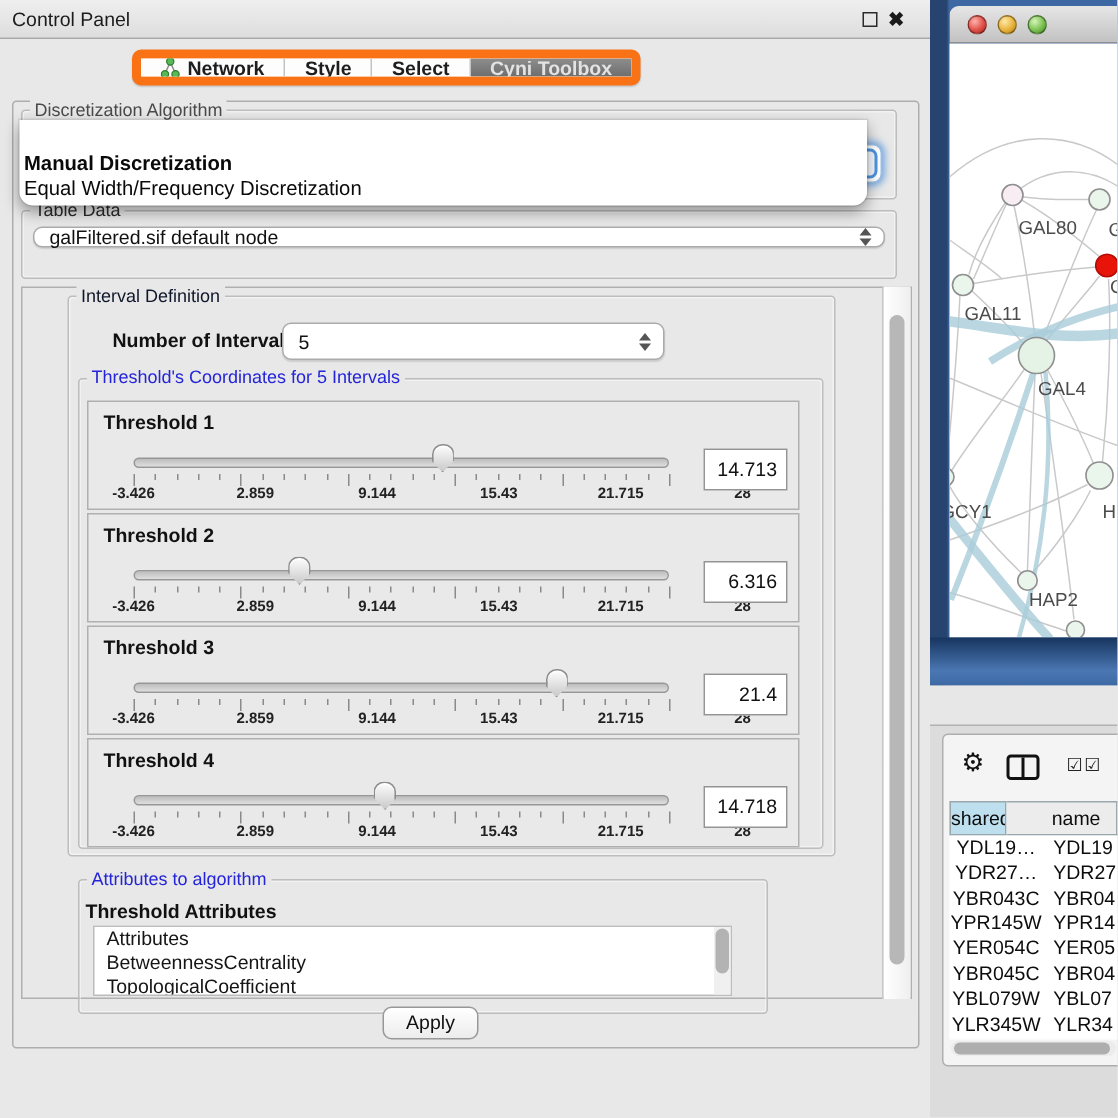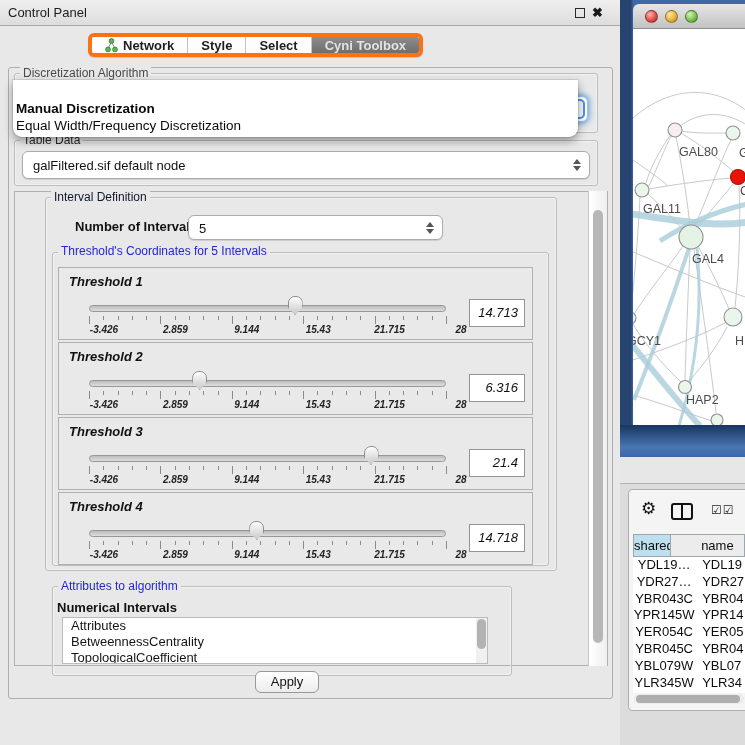--- a/index.html
+++ b/index.html
@@ -10,21 +10,21 @@
 
   
   #cp-titlebar { left:0; top:0; width:620px; height:26px;
     background:linear-gradient(#efefef,#dddddd); border-bottom:1px solid #a8a8a8; }
   #cp-title { left:8px; top:5px; font-size:13px; color:#1c1c1c; }
   .winbtn { top:7px; font-size:12px; color:#1a1a1a; }
   #cp-float { left:575px; top:8px; width:10px; height:10px; border:1.5px solid #2a2a2a; background:transparent; }
   #cp-close { left:592px; top:5px; font-weight:bold; font-size:13px; }
 
   
-  .segbar { display:flex; border:4px solid #f97316; border-radius:6px; overflow:hidden;
+  .segbar { display:flex; border:6px solid #f97316; border-radius:6px; overflow:hidden;
     background:#fff; height:24px; box-shadow:0 1px 1px rgba(0,0,0,.15); }
   .seg { display:flex; align-items:center; gap:5px; padding:0 13px; font-size:13px;
     font-weight:bold; color:#1d1d1d; border-right:1px solid #c3c3c3; background:#fdfdfd; cursor:default; }
   .seg:last-child { border-right:none; }
   .seg.selected { background:linear-gradient(#8d8d8d,#6e6e6e); color:#e3e3e3; border-right-color:#6e6e6e; }
   #top-tabs { left:88px; top:33px; }
   #bottom-tabs { left:140px; top:702px; height:22px; }
   #bottom-tabs .seg { font-size:13px; padding:0 12px; }
 
   
@@ -55,49 +55,49 @@
   #tabledata-group { left:14px; top:140px; width:584px; height:46px; }
   #tabledata-label { left:20px; top:133px; color:#2a2a2a; z-index:5; }
   .combo { position:absolute; background:#fff; border:1px solid #ababab; border-radius:6px;
     box-shadow:0 1px 1px rgba(0,0,0,.12); }
   .combo .ctext { position:absolute; left:10px; top:50%; transform:translateY(-50%);
     font-size:13px; color:#111; white-space:nowrap; }
   .stepper { position:absolute; right:9px; top:50%; transform:translateY(-50%); width:7px; height:12px; }
   .stepper i { position:absolute; left:0; width:0; height:0; border-left:4px solid transparent; border-right:4px solid transparent; }
   .stepper .up { top:0; border-bottom:5px solid #555; }
   .stepper .dn { bottom:0; border-top:5px solid #555; }
-  #tabledata-combo { left:22px; top:151px; width:568px; height:28px;text-decoration:underline; }
+  #tabledata-combo { left:22px; top:151px; width:568px; height:14px;text-decoration:underline; }
 
   #main-panel { left:14px; top:191px; width:594px; height:475px;
     border:1px solid #b0b0b0; background:#e8e8e8; overflow:hidden; }
   #main-scroll { left:588px; top:191px; width:19px; height:475px;
     background:linear-gradient(90deg,#ffffff,#efefef); border-left:1px solid #c6c6c6; }
   #main-scroll-thumb { left:4px; top:19px; width:10px; height:433px; background:#b7b7b7; border-radius:6px; }
 
   #interval-group { left:45px; top:197px; width:512px; height:374px; }
   #interval-label { left:51px; top:190px; z-index:2; }
   #noi-label { left:75px; top:219px; font-size:13px; font-weight:bold; color:#111; }
   #noi-combo { left:188px; top:215px; width:255px; height:25px; }
   #coords-group { left:52px; top:252px; width:497px; height:314px; }
   #coords-label { left:58px; top:244px; z-index:2; }
 
-  #thresholds { left:58px; top:267px; width:475px; height:300px;font-style:italic; }
+  #thresholds { left:58px; top:267px; width:475px; height:300px; }
   .tbox { position:absolute; left:0; width:475px; height:73px; border:1px solid #b0b0b0;
     background:#e9e9e9; }
   .tlabel { position:absolute; left:10px; top:6px; font-size:13px; font-weight:bold; color:#111; }
   .track { position:absolute; left:30px; top:37px; width:357px; height:7px;
     background:linear-gradient(#bdbdbd,#dedede); border:1px solid #979797; border-radius:4px; }
   .thumb { position:absolute; top:28px; width:15px; height:19px;
     background:linear-gradient(#fdfdfd,#cacaca); border:1px solid #8d8d8d;
     border-radius:7px 7px 0 0;
     clip-path:polygon(0 0,100% 0,100% 58%,50% 100%,0 58%);
     box-shadow:inset 0 1px 0 #fff; }
   .ticks { position:absolute; left:30px; top:48px; width:357px; height:8px; }
   .tick { position:absolute; top:0; width:1px; background:#8a8a8a; }
-  .ticklabels { position:absolute; left:45px; top:56px; width:357px; height:12px; }
+  .ticklabels { position:absolute; left:30px; top:56px; width:406px; height:12px; }
   .ticklabel { position:absolute; transform:translateX(-50%); font-size:10px; font-weight:bold; color:#222; white-space:nowrap; }
   .tvalue { position:absolute; left:410px; top:31px; width:56px; height:28px; background:#fff;
     border:1px solid #949494; font-size:13px; color:#111; text-align:right;
     line-height:26px; padding-right:6px; }
 
   #attrs-group { left:52px; top:586px; width:460px; height:90px; }
   #attrs-label { left:58px; top:579px; z-index:2; }
   #attrs-numlabel { left:57px; top:600px; font-size:13px; font-weight:bold; color:#111; }
   #attrs-list { left:62px; top:617px; width:426px; height:47px; background:#fff;
     border:1px solid #bcbcbc; overflow:hidden; }
@@ -390,21 +390,21 @@
           <span class="ticklabel" style="left: 60%;">15.43</span>
           <span class="ticklabel" style="left: 80%;">21.715</span>
           <span class="ticklabel" style="left: 100%;">28</span>
         </div>
         <div class="tvalue">14.718</div>
       </div>
     </div>
 
   <div class="abs groupbox" id="attrs-group"></div>
   <span class="grouplabel" id="attrs-label" data-color="colors.group_label_blue" style="color: rgb(36, 36, 216);">Attributes to algorithm</span>
-  <span class="abs" id="attrs-numlabel">Numerical Intervals</span>
+  <span class="abs" id="attrs-numlabel">Threshold Attributes</span>
   <div class="abs" id="attrs-list">
       <div class="attr-item">Attributes</div>
       <div class="attr-item">BetweennessCentrality</div>
       <div class="attr-item">TopologicalCoefficient</div>
     </div>
   <div class="abs" id="attrs-scroll">
     <div class="abs" id="attrs-scroll-thumb"></div>
   </div>
 
   <div class="abs" id="apply-btn">Apply</div>

